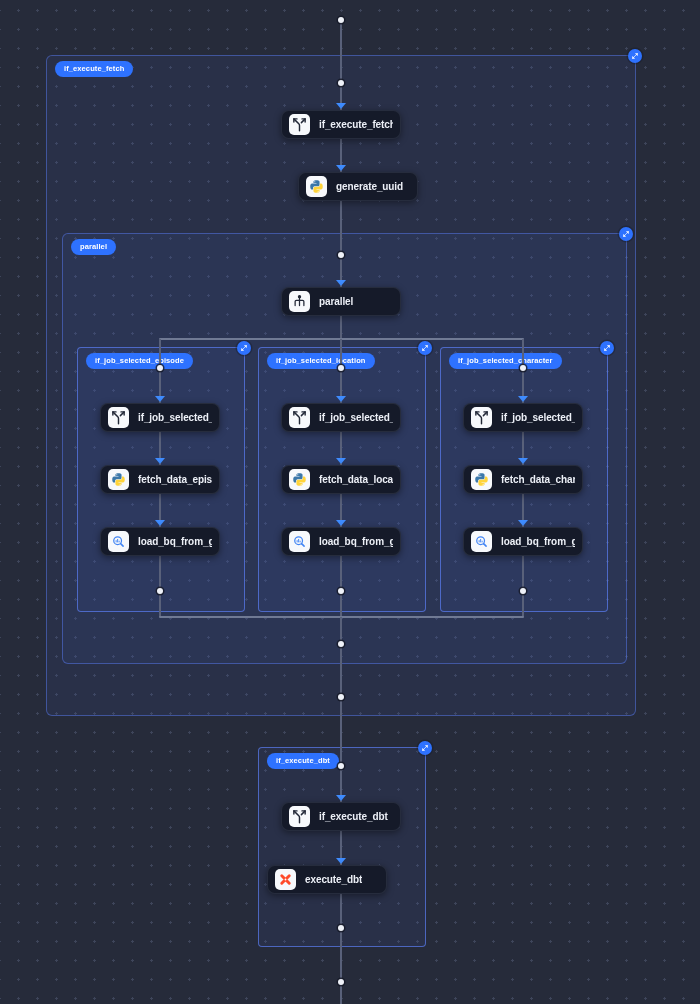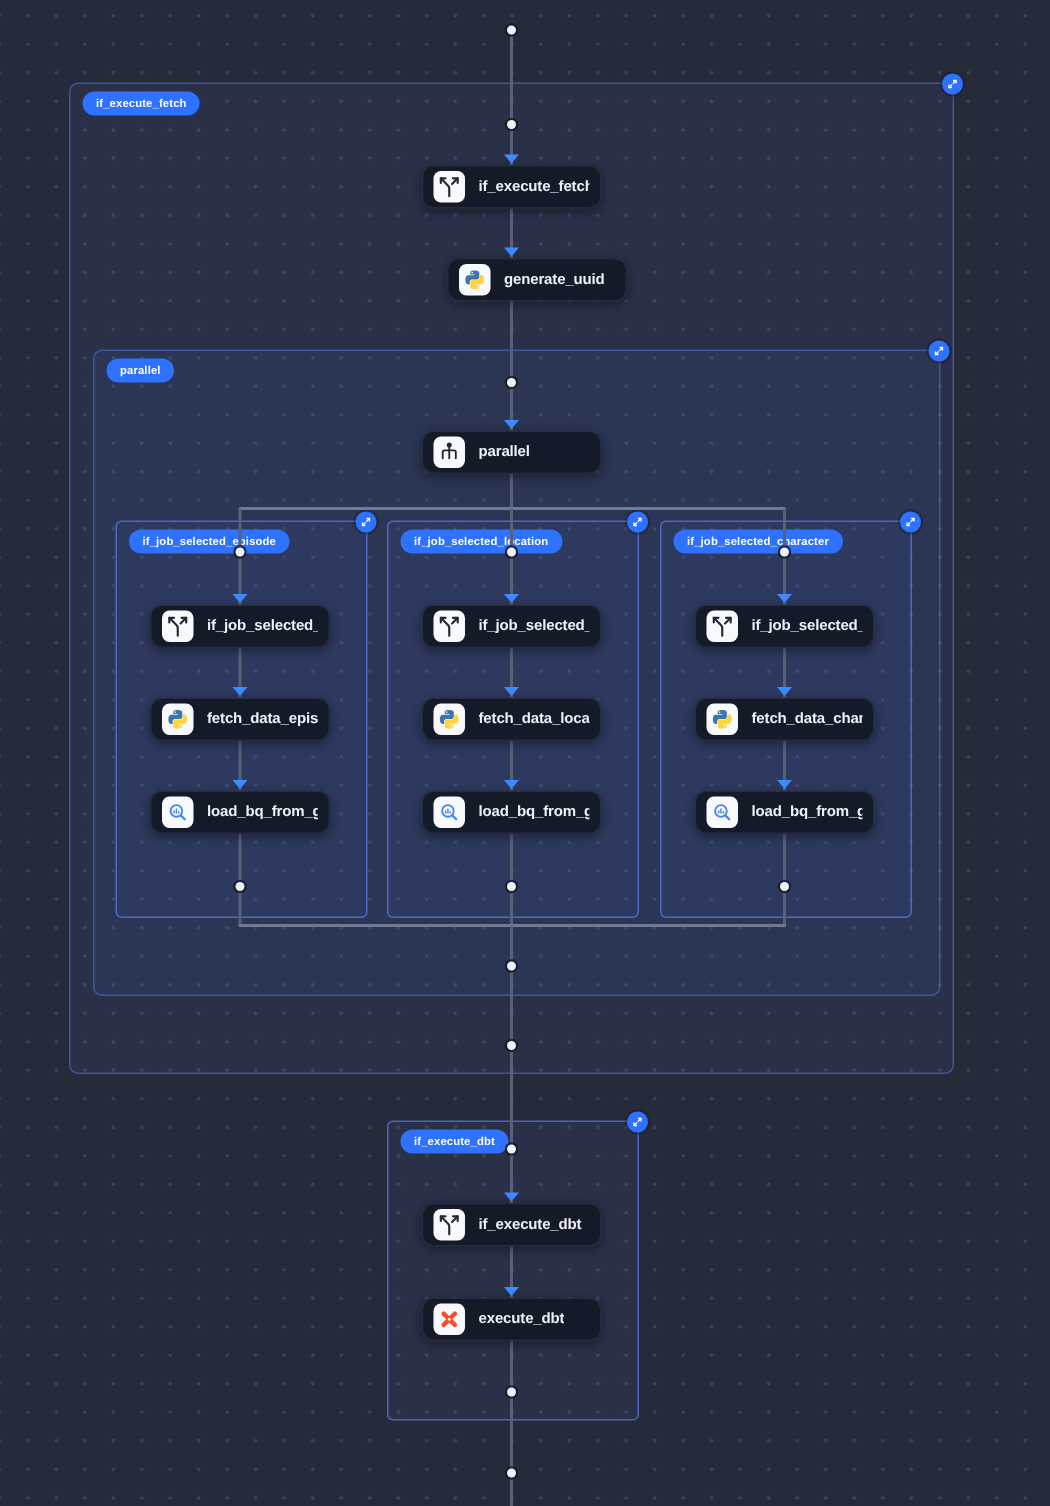--- a/index.html
+++ b/index.html
@@ -286,21 +286,21 @@
   </div>
 
   <div class="node" style="left:281px;top:802px">
     <span class="nicon">
         <svg>
           <use href="#sym-branch"></use>
         </svg>
       </span>
     <span class="nlabel">if_execute_dbt</span>
   </div>
-  <div class="node" style="left:281px;top:865px">
+  <div class="node" style="left:267px;top:865px">
     <span class="nicon">
         <svg>
           <use href="#sym-dbt"></use>
         </svg>
       </span>
     <span class="nlabel">execute_dbt</span>
   </div>
 
 </div>
 

